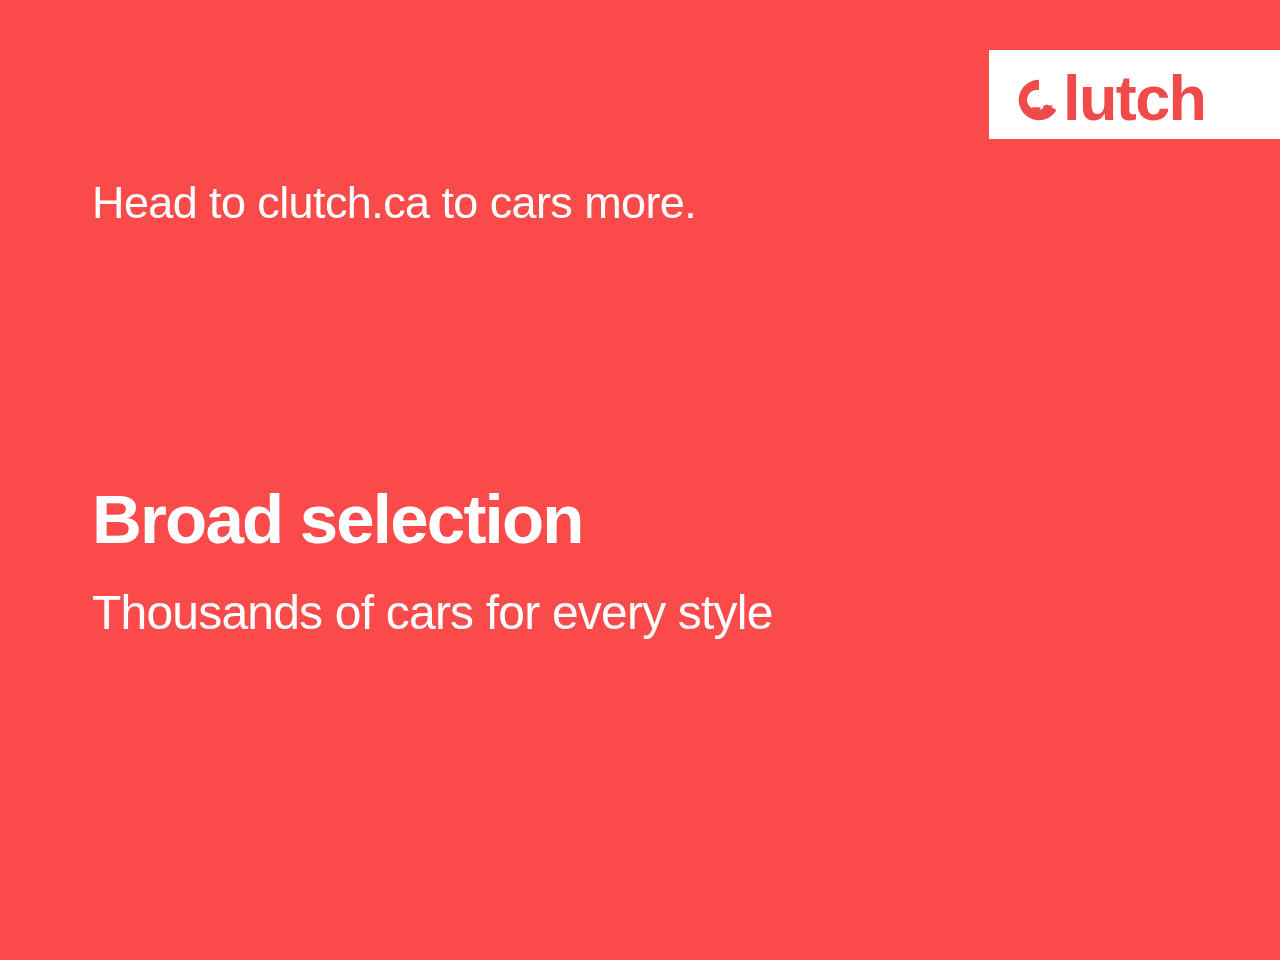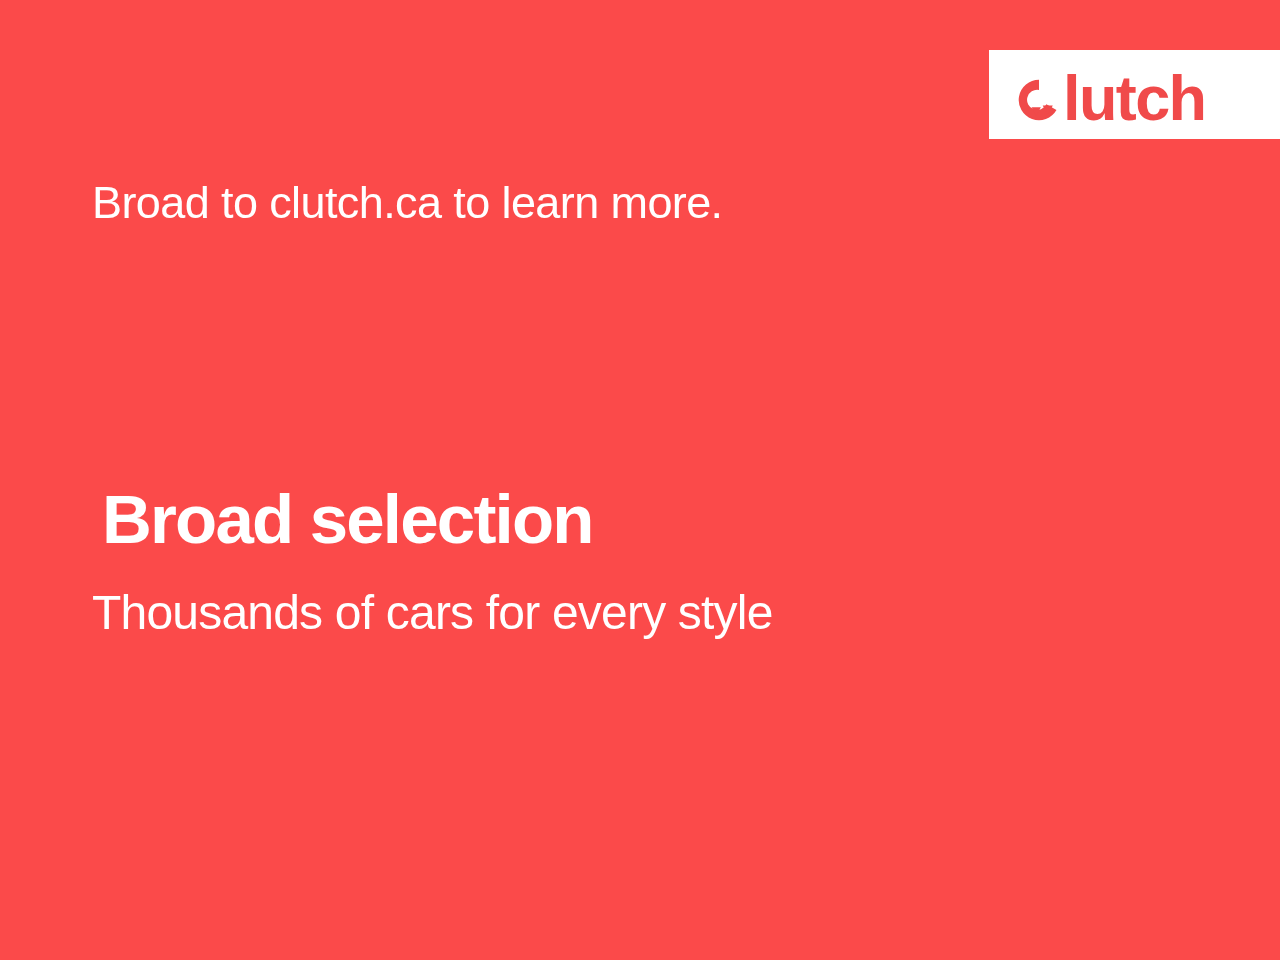--- a/index.html
+++ b/index.html
@@ -75,21 +75,20 @@
   #headline {
     position: absolute;
     left: 92px;
     top: 437px;
     font-size: 69px;
     font-weight: bold;
     line-height: 1.08;
     letter-spacing: -1.8px;
     color: #ffffff;
     white-space: nowrap;
-    margin-left: 10px;
   }
 
   #subhead {
     position: absolute;
     left: 92px;
     top: 545px;
     width: 960px;
     font-size: 48px;
     font-weight: normal;
     line-height: 1.34;
@@ -117,21 +116,21 @@
                  A22 22 0 1 1 50 28
                  Z" fill="#f04a4a"></path>
 
         <path d="M58 62 L80 62 L69 82 Z" fill="#f04a4a"></path>
         <path d="M34 66 L54 66 L44 85 Z" fill="#f04a4a"></path>
       </svg>
       <span id="logo-wordmark-rest">lutch</span>
     </div>
   </div>
 
-  <div id="eyebrow">Broad to clutch.ca to learn more.</div>
+  <div id="eyebrow">Head to clutch.ca to cars more.</div>
 
   <h1 id="headline">Broad selection</h1>
 
   <div id="subhead">
     <span class="sub-line">Thousands of cars for every style</span>
   </div>
 
 </div>
 
 </body></html>

